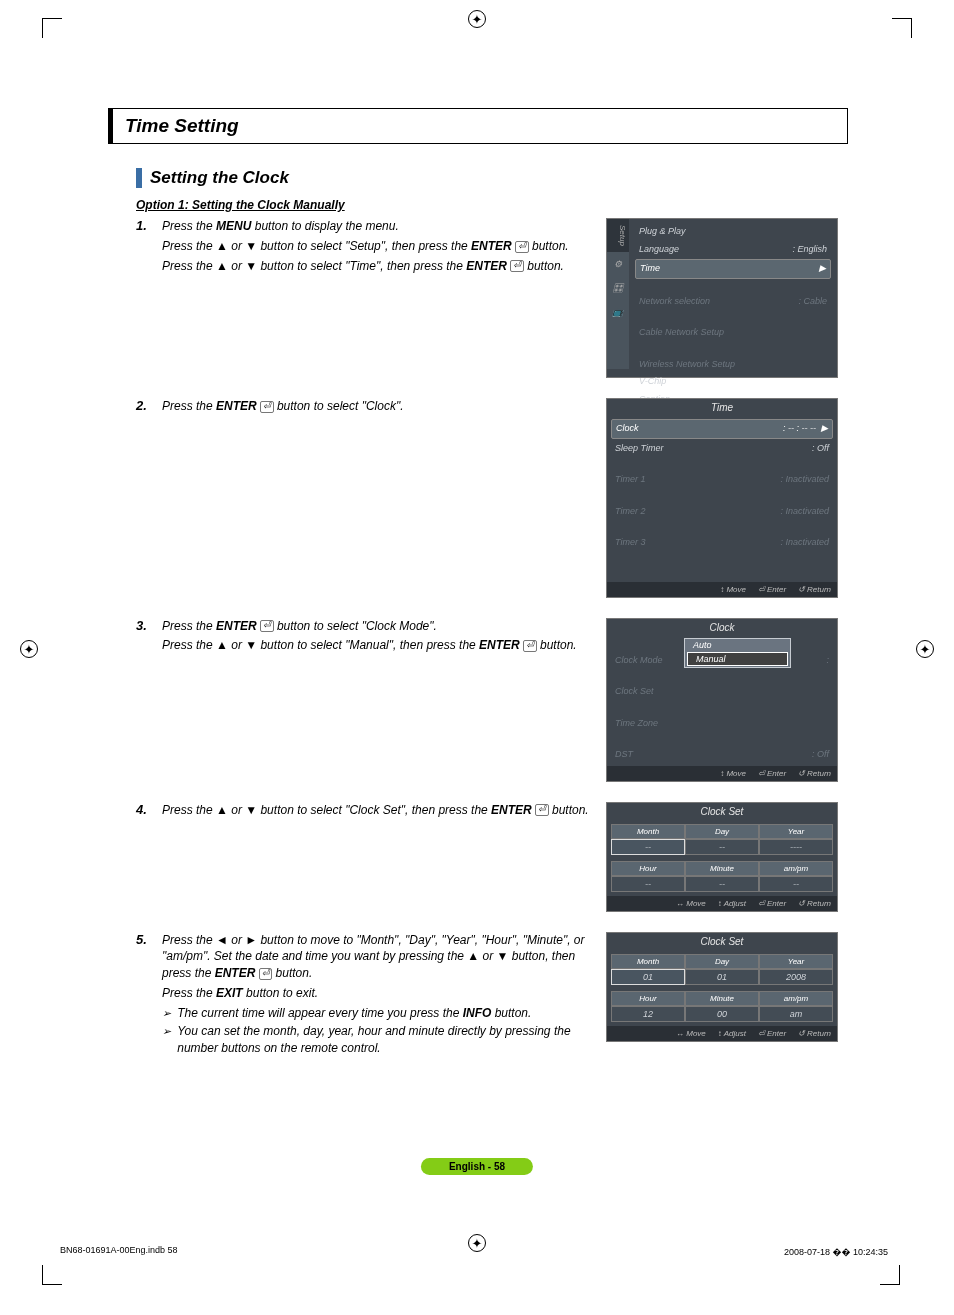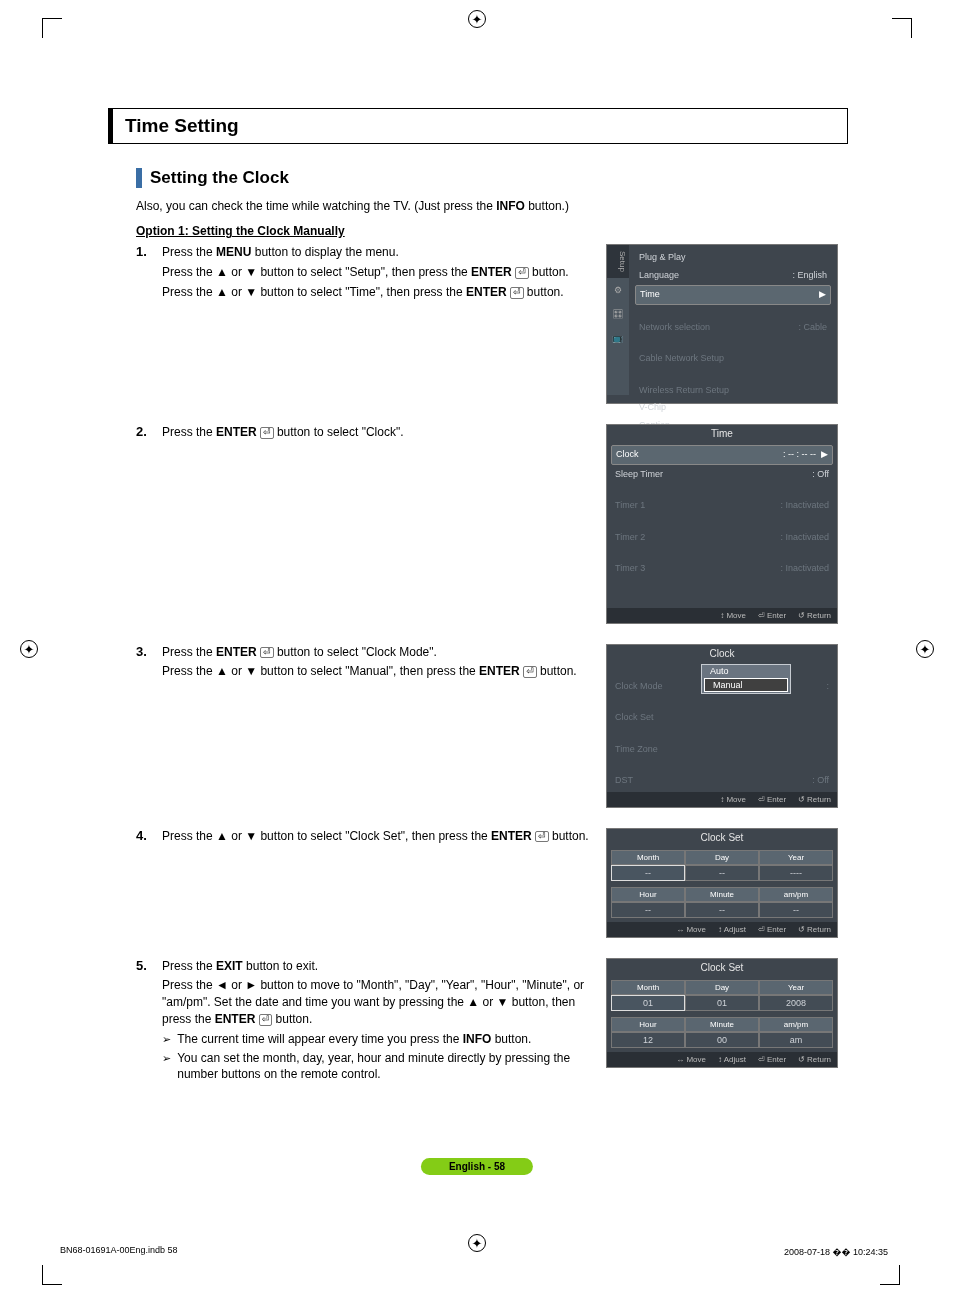--- a/index.html
+++ b/index.html
@@ -1,17 +1,17 @@
 <!DOCTYPE html>
 <html><head>
 <meta charset="utf-8">
 <style>
   * { box-sizing: border-box; margin: 0; padding: 0; }
   body { width: 954px; height: 1315px; background: #fff; font-family: Arial, sans-serif; font-size: 12px; color: #000; position: relative; }
-  .page { position: absolute; left: 108px; top: 108px; width: 740px; }
+  .page { position: absolute; left: 108px; top: 108px; width: 740px; font-style: italic; }
   .crop-tl, .crop-tr, .crop-bl, .crop-br { position: absolute; width: 20px; height: 20px; }
   .crop-tl { left: 42px; top: 18px; border-left: 1px solid #000; border-top: 1px solid #000; }
   .crop-tr { right: 42px; top: 18px; border-right: 1px solid #000; border-top: 1px solid #000; }
   .crop-bl { left: 42px; bottom: 30px; border-left: 1px solid #000; border-bottom: 1px solid #000; }
   .crop-br { right: 54px; bottom: 30px; border-right: 1px solid #000; border-bottom: 1px solid #000; }
   .reg-top, .reg-mid, .reg-left, .reg-right { position: absolute; }
   .reg-top { left: 50%; top: 10px; transform: translateX(-50%); }
   .reg-mid { left: 50%; top: 1234px; transform: translateX(-50%); }
   .reg-left { left: 20px; top: 640px; }
   .reg-right { right: 20px; top: 640px; }
@@ -77,21 +77,20 @@
 <div class="reg-right">
     <div class="regmark">✦</div>
   </div>
 
 <div class="page">
   <div class="title-bar">Time Setting</div>
 
   <div class="indent">
     <div class="section-head">Setting the Clock</div>
     <div class="intro">
-      <p><span>Also, you can check the time while watching the TV. (Just press the </span><b>INFO</b><span> button.)</span></p>
     </div>
     <div class="option">Option 1: Setting the Clock Manually</div>
 
     <ol class="steps">
 
       <li>
         <div class="num">1.</div>
         <div class="body">
           <p><span>Press the </span><b>MENU</b><span> button to display the menu.</span></p>
           <p><span>Press the ▲ or ▼ button to select "Setup", then press the </span><b>ENTER</b> <span class="enter-ic">⏎</span><span> button.</span></p>
@@ -119,21 +118,21 @@
                   <span>▶</span>
                 </div>
               <div class="osd-row dim">
                   <span>Network selection</span>
                   <span>: Cable</span>
                 </div>
               <div class="osd-row dim">
                   <span>Cable Network Setup</span>
                 </div>
               <div class="osd-row dim">
-                  <span>Wireless Return Setup</span>
+                  <span>Wireless Network Setup</span>
                 </div>
               <div class="osd-row">
                   <span>V-Chip</span>
                 </div>
               <div class="osd-row">
                   <span>Caption</span>
                 </div>
               <div class="osd-row">
                   <span>External Wireless</span>
                 </div>
@@ -203,21 +202,21 @@
               <div class="osd-row dim">
                   <span>Clock Set</span>
                 </div>
               <div class="osd-row dim">
                   <span>Time Zone</span>
                 </div>
               <div class="osd-row dim">
                   <span>DST</span>
                   <span>: Off</span>
                 </div>
-              <div class="popup" style="position:absolute; top:0; right:6px; width:90px;">
+              <div class="popup" style="position:absolute; top:0; right:6px; width:107px;">
                 <div>Auto</div>
                 <div class="sel">Manual</div>
               </div>
             </div>
             <div class="osd-foot">
               <span><span>↕</span> <span>Move</span></span>
               <span><span>⏎</span> <span>Enter</span></span>
               <span><span>↺</span> <span>Return</span></span>
             </div>
           </div>
@@ -257,22 +256,22 @@
               <span><span>⏎</span> <span>Enter</span></span>
               <span><span>↺</span> <span>Return</span></span>
             </div>
           </div>
         </div>
       </li>
 
       <li>
         <div class="num">5.</div>
         <div class="body">
+          <p><span>Press the ◄ or ► button to move to "Month", "Day", "Year", "Hour", "Minute", or "am/pm". Set the date and time you want by pressing the ▲ or ▼ button, then press the </span><b>ENTER</b> <span class="enter-ic">⏎</span><span> button.</span></p>
           <p><span>Press the </span><b>EXIT</b><span> button to exit.</span></p>
-          <p><span>Press the ◄ or ► button to move to "Month", "Day", "Year", "Hour", "Minute", or "am/pm". Set the date and time you want by pressing the ▲ or ▼ button, then press the </span><b>ENTER</b> <span class="enter-ic">⏎</span><span> button.</span></p>
           <div class="tip">
               <span class="arrow">➢</span>
               <span><span>The current time will appear every time you press the </span><b>INFO</b><span> button.</span></span>
             </div>
           <div class="tip">
               <span class="arrow">➢</span>
               <span>You can set the month, day, year, hour and minute directly by pressing the number buttons on the remote control.</span>
             </div>
         </div>
         <div class="figs">

